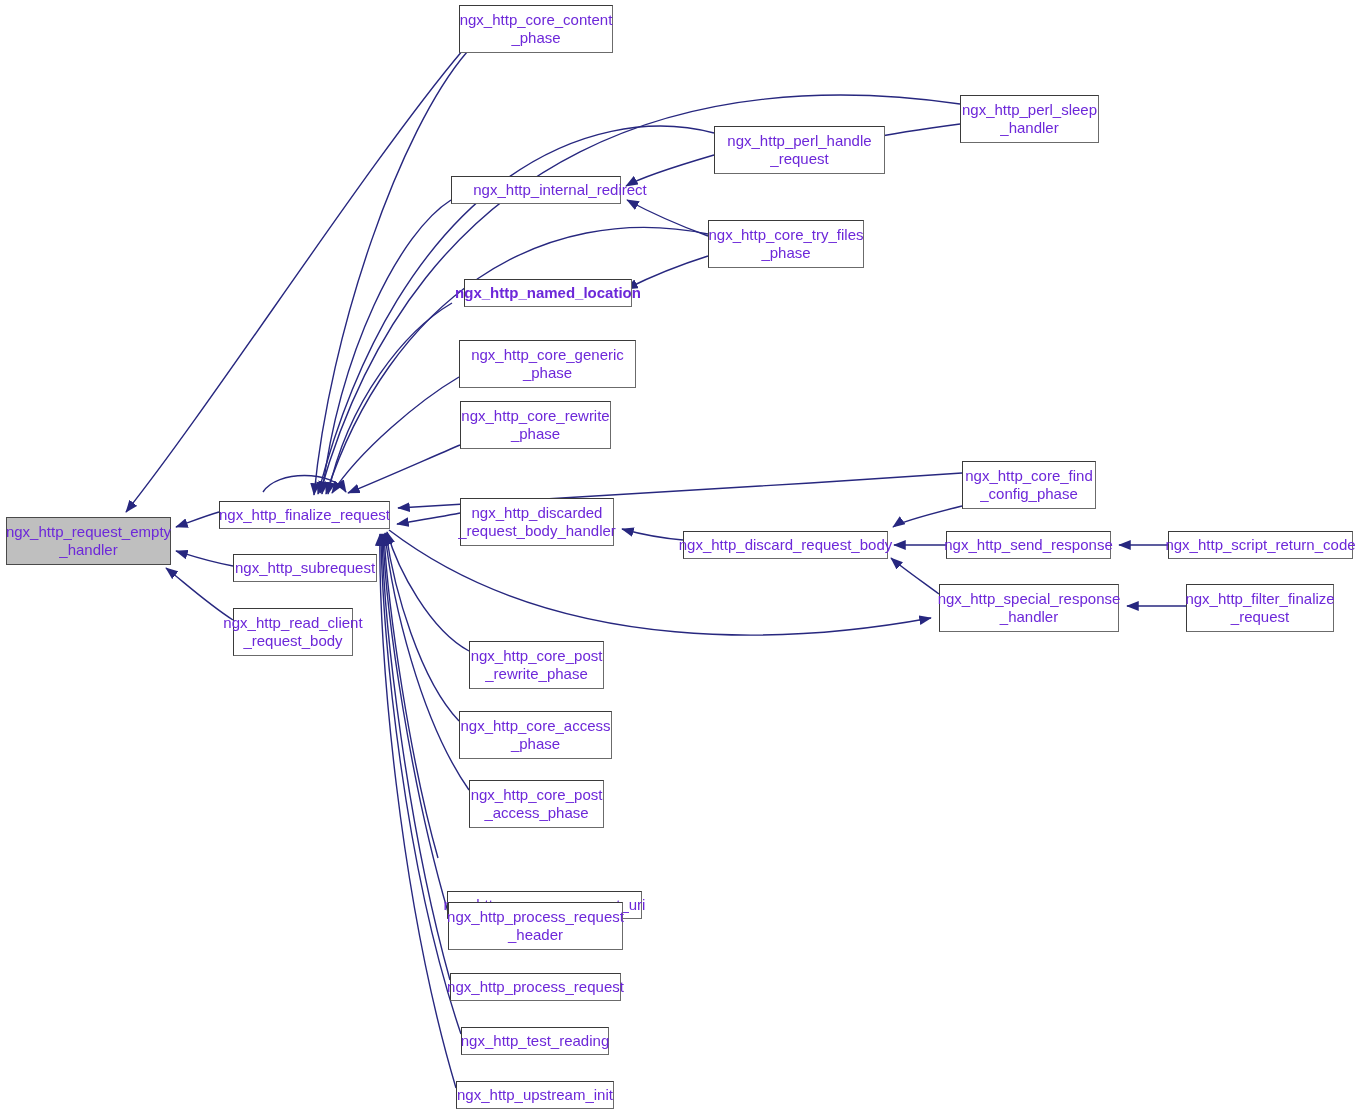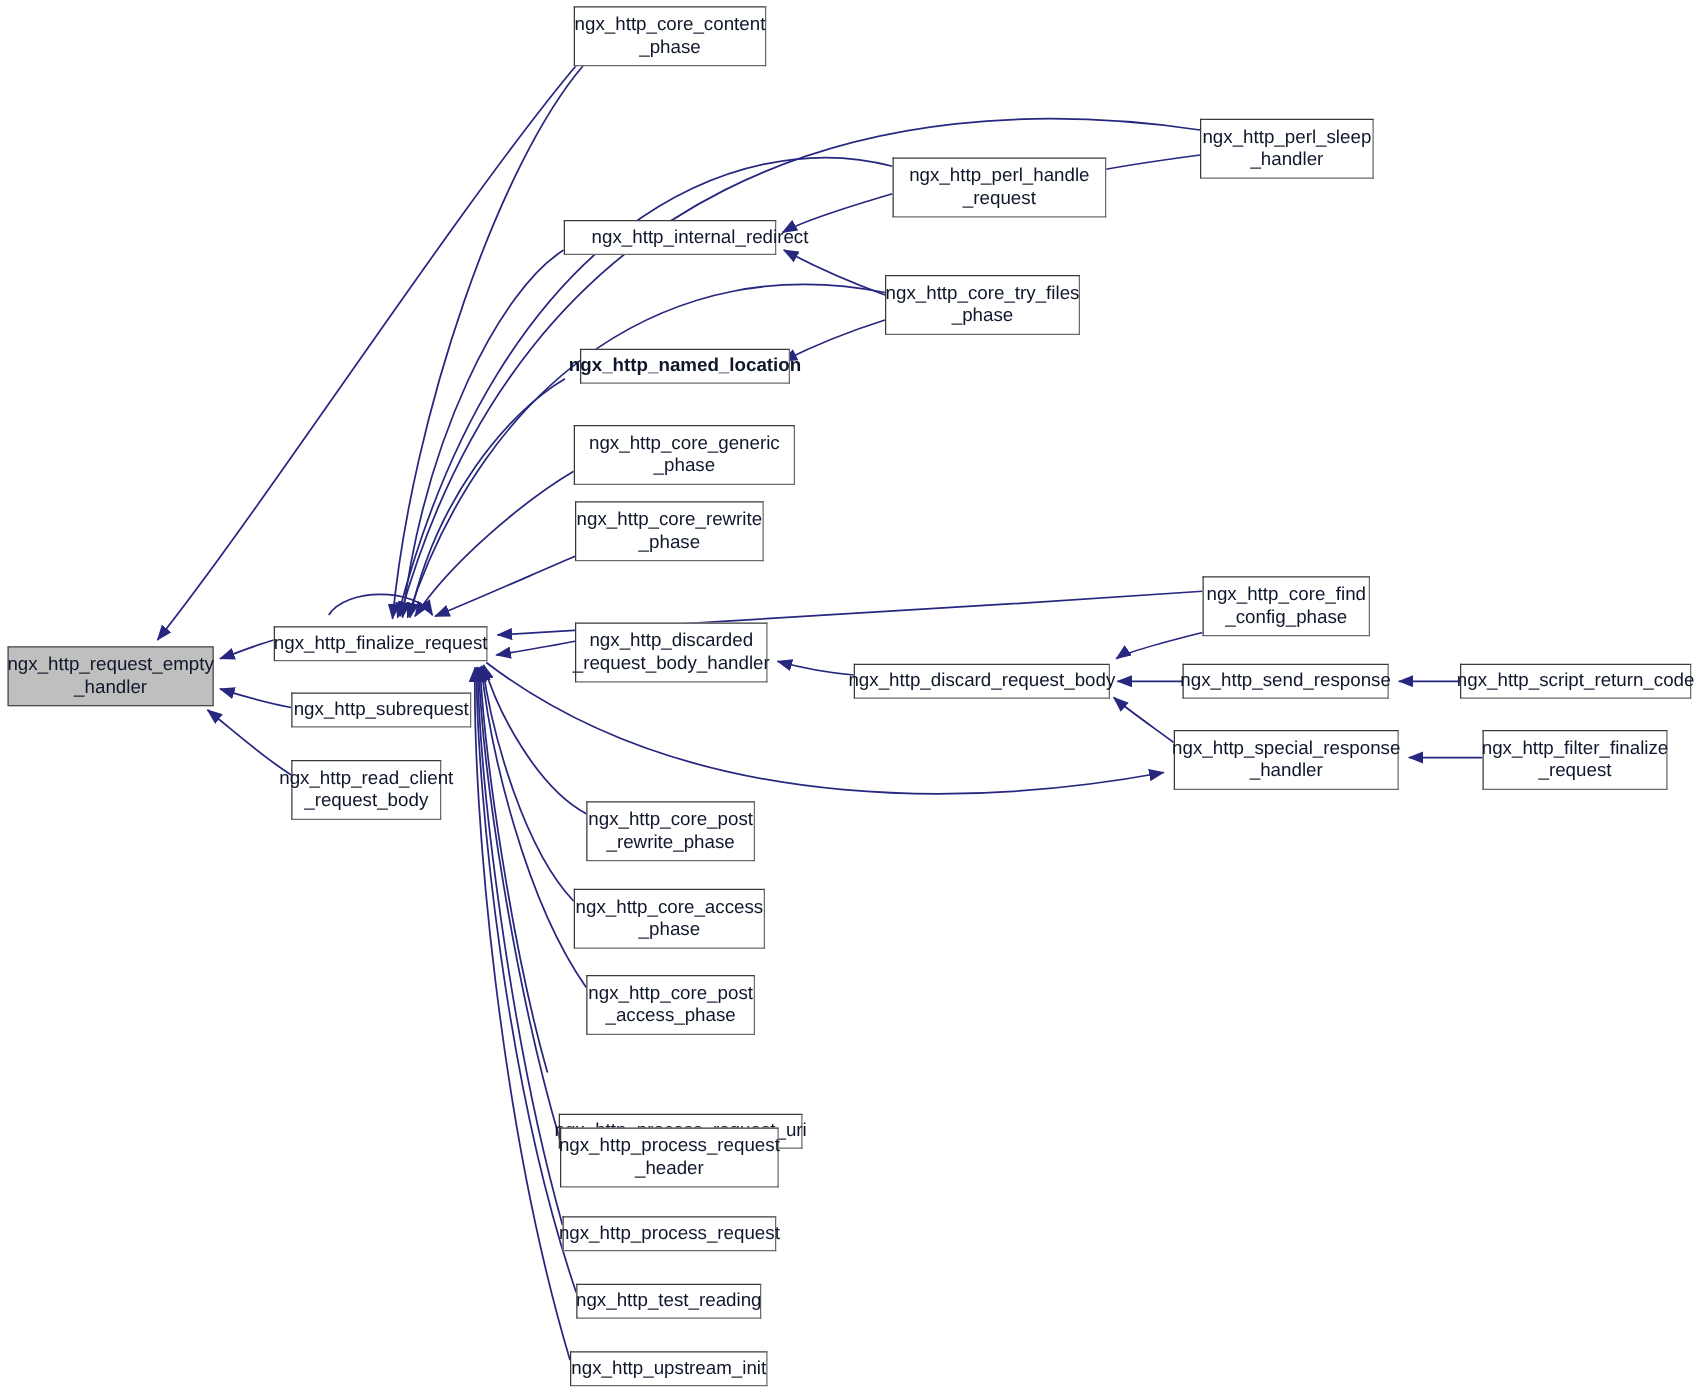--- a/index.html
+++ b/index.html
@@ -2,21 +2,21 @@
 <html><head>
 <meta charset="utf-8">
 <style>
   html,body{margin:0;padding:0;background:#ffffff;}
   #canvas{position:relative;width:1360px;height:1115px;background:#ffffff;
           font-family:"Liberation Sans","DejaVu Sans",sans-serif;overflow:hidden;}
   svg.edges{position:absolute;left:0;top:0;width:1360px;height:1115px;pointer-events:none;}
   .node{position:absolute;box-sizing:border-box;background:#ffffff;
         border:1px solid #3a3a3a;border-right-color:#6b6b6b;border-bottom-color:#6b6b6b;
         display:flex;align-items:center;justify-content:center;text-align:center;
-        color:#0f172a;font-size:15px;line-height:18px;letter-spacing:0px;}
+        color:#6d28d9;font-size:15px;line-height:18px;letter-spacing:0px;}
   .node.filled{background:#bfbfbf;border-color:#4a4a4a;}
   .node .lbl{display:block;padding:0 4px;white-space:pre-line;}
 </style>
 </head>
 <body>
 
 <div id="canvas">
   <svg class="edges" viewBox="0 0 1360 1115" xmlns="http://www.w3.org/2000/svg">
     <defs>
       <marker id="ah" markerWidth="9" markerHeight="7" refX="8.4" refY="3.5" orient="auto" markerUnits="strokeWidth">

